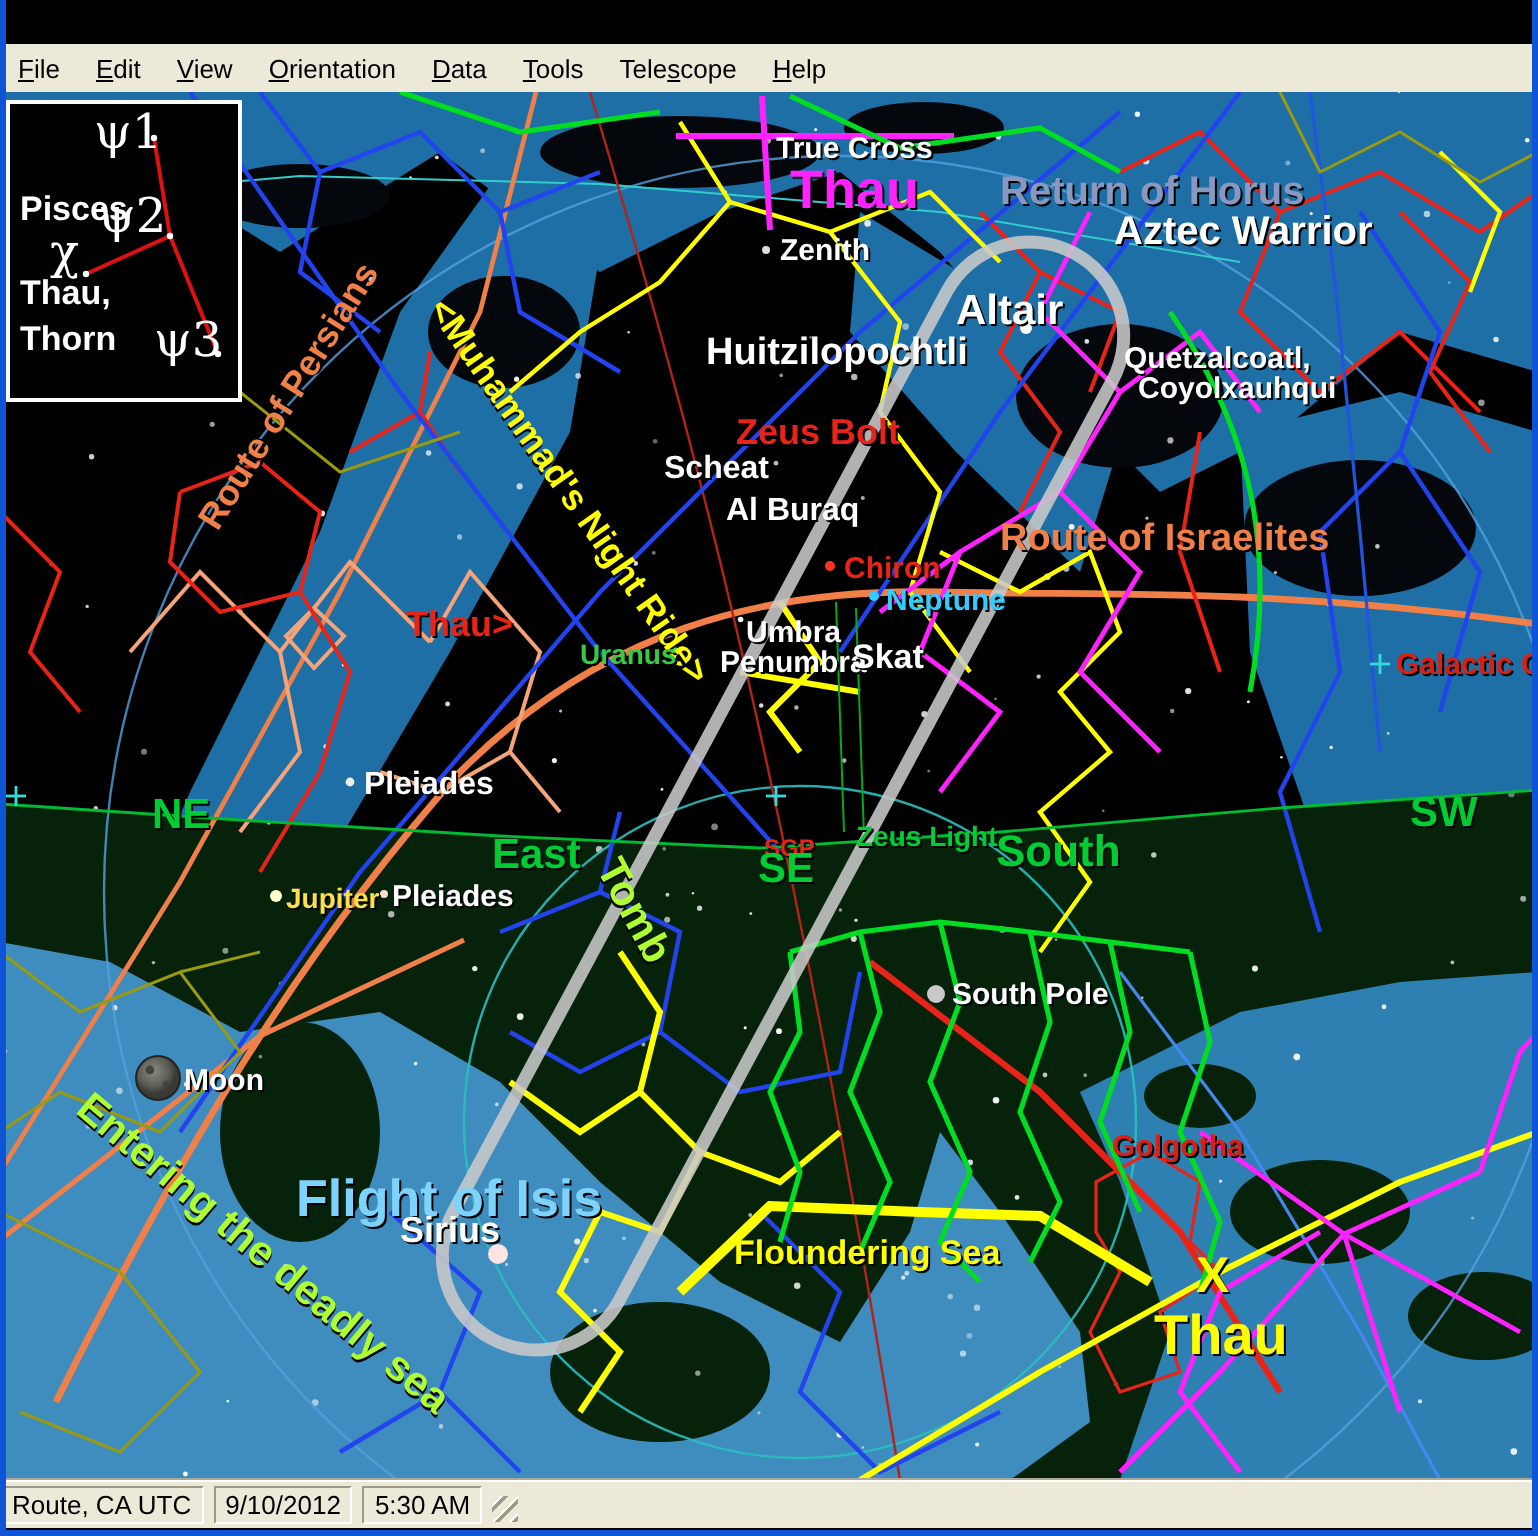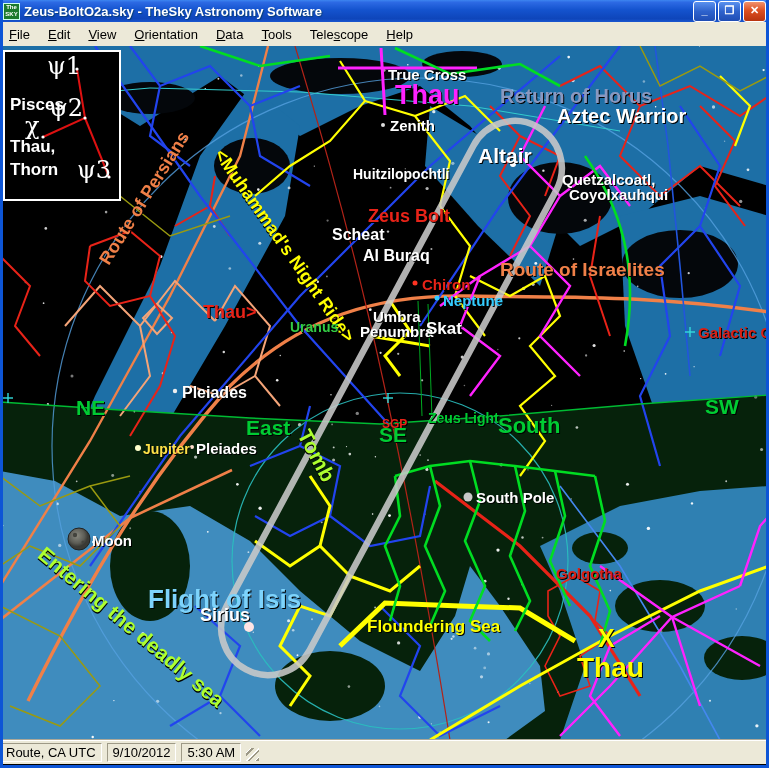--- a/index.html
+++ b/index.html
@@ -42,29 +42,20 @@
     background:repeating-linear-gradient(135deg,transparent 0 3px,#fff 3px 4px,#9e9a87 4px 6px);}
   
   #frame{position:absolute;inset:0;border:3px solid #0D55D6;border-top:none;
     pointer-events:none;z-index:50;}
 </style>
 </head>
 <body>
 
 <div id="window">
 
-  <div id="titlebar">
-    <div id="appicon">The SKY</div>
-    <div id="apptitle">Zeus-BoltO2a.sky - TheSky Astronomy Software</div>
-    <div id="winbtns">
-      <div class="wbtn">_</div>
-      <div class="wbtn">❐</div>
-      <div class="wbtn close">✕</div>
-    </div>
-  </div>
 
   <div id="menubar">
       <span class="menu-item"><u>F</u>ile</span>
       <span class="menu-item"><u>E</u>dit</span>
       <span class="menu-item"><u>V</u>iew</span>
       <span class="menu-item"><u>O</u>rientation</span>
       <span class="menu-item"><u>D</u>ata</span>
       <span class="menu-item"><u>T</u>ools</span>
       <span class="menu-item">Tele<u>s</u>cope</span>
       <span class="menu-item"><u>H</u>elp</span>
@@ -413,21 +404,21 @@
         </g>
     </svg>
 
     <div id="labels">
         <div class="maplabel" style="left: 388px; top: 21px; color: rgb(255, 255, 255); font-size: 15px; font-weight: bold;">True Cross</div>
         <div class="maplabel" style="left: 395px; top: 36px; color: rgb(255, 34, 255); font-size: 27px; font-weight: bold;">Thau</div>
         <div class="maplabel" style="left: 500px; top: 40px; color: rgb(136, 152, 192); font-size: 20px; font-weight: bold;">Return of Horus</div>
         <div class="maplabel" style="left: 557px; top: 60px; color: rgb(255, 255, 255); font-size: 20px; font-weight: bold;">Aztec Warrior</div>
         <div class="maplabel" style="left: 390px; top: 72px; color: rgb(255, 255, 255); font-size: 15px; font-weight: bold;">Zenith</div>
         <div class="maplabel" style="left: 478px; top: 99px; color: rgb(255, 255, 255); font-size: 21px; font-weight: bold;">Altair</div>
-        <div class="maplabel" style="left: 353px; top: 121px; color: rgb(255, 255, 255); font-size: 14px; font-weight: bold;">Huitzilopochtli</div>
+        <div class="maplabel" style="left: 353px; top: 121px; color: rgb(255, 255, 255); font-size: 19px; font-weight: bold;">Huitzilopochtli</div>
         <div class="maplabel" style="left: 562px; top: 126px; color: rgb(255, 255, 255); font-size: 15px; font-weight: bold;">Quetzalcoatl,</div>
         <div class="maplabel" style="left: 569px; top: 141px; color: rgb(255, 255, 255); font-size: 15px; font-weight: bold;">Coyolxauhqui</div>
         <div class="maplabel" style="left: 368px; top: 161px; color: rgb(232, 35, 24); font-size: 18px; font-weight: bold;">Zeus Bolt</div>
         <div class="maplabel" style="left: 332px; top: 181px; color: rgb(255, 255, 255); font-size: 16px; font-weight: bold;">Scheat</div>
         <div class="maplabel" style="left: 363px; top: 202px; color: rgb(255, 255, 255); font-size: 16px; font-weight: bold;">Al Buraq</div>
         <div class="maplabel" style="left: 96px; top: 212px; color: rgb(240, 128, 72); font-size: 18px; font-weight: bold; transform: rotate(-58deg); transform-origin: left top;">Route of Persians</div>
         <div class="maplabel" style="left: 226px; top: 100px; color: rgb(255, 255, 0); font-size: 18px; font-weight: bold; transform: rotate(55deg); transform-origin: left top;">&lt;Muhammad's Night Ride&gt;</div>
         <div class="maplabel" style="left: 500px; top: 214px; color: rgb(240, 128, 72); font-size: 19px; font-weight: bold;">Route of Israelites</div>
         <div class="maplabel" style="left: 203px; top: 257px; color: rgb(232, 35, 24); font-size: 18px; font-weight: bold;">Thau&gt;</div>
         <div class="maplabel" style="left: 422px; top: 231px; color: rgb(232, 35, 24); font-size: 15px; font-weight: bold;">Chiron</div>

